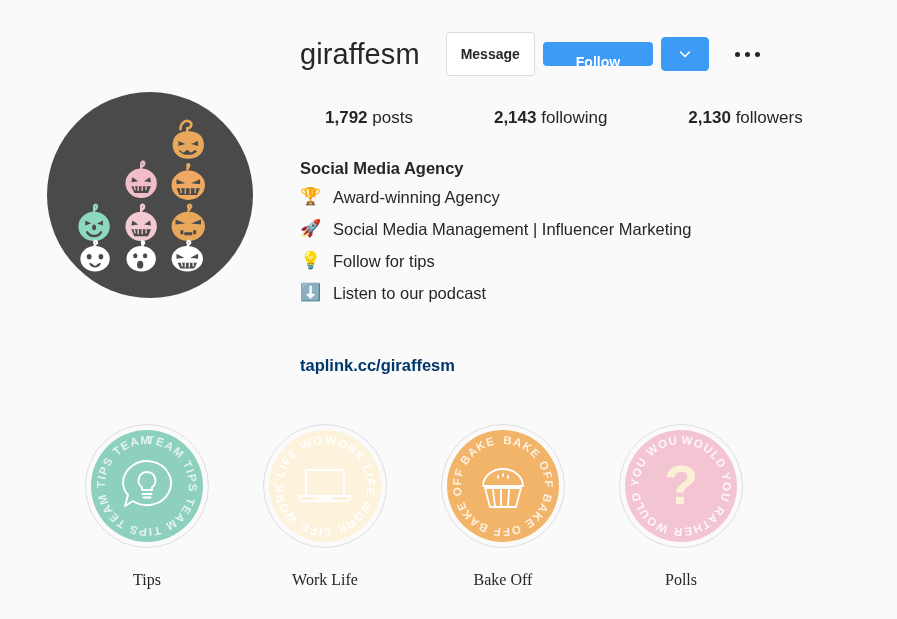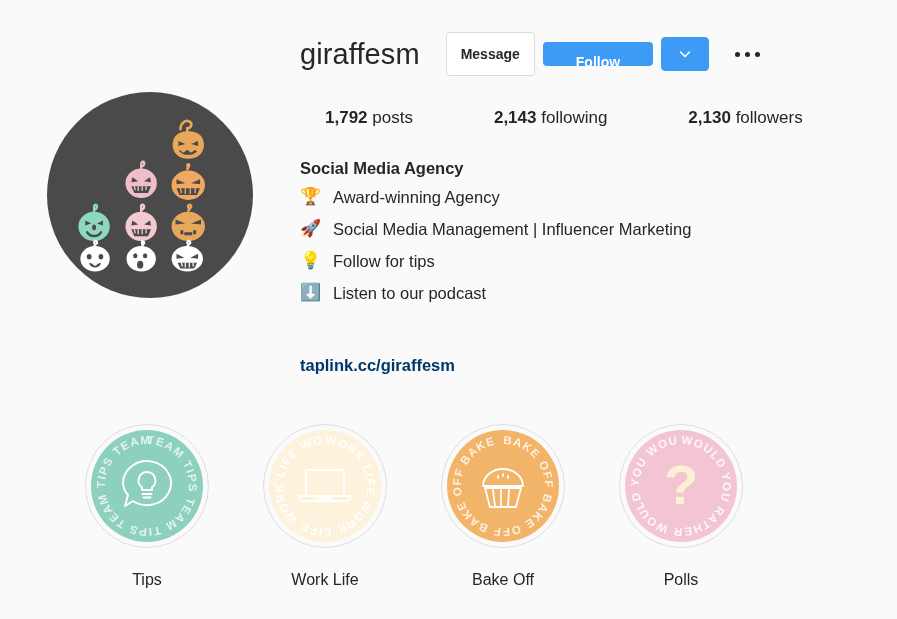--- a/index.html
+++ b/index.html
@@ -212,20 +212,21 @@
     display: flex;
     align-items: center;
     justify-content: center;
   }
   .hl-label {
     margin-top: 22px;
     font-size: 16px;
     color: #262626;
     line-height: 20px;
     text-align: center;
+    font-family: Liberation Serif, serif;
   }
   .hl-svg { display: block; }
 </style>
 </head>
 <body>
 
 <div class="profile-header">
 
   <div class="avatar-col">
     <div class="avatar" style="background: rgb(74, 74, 74);">

